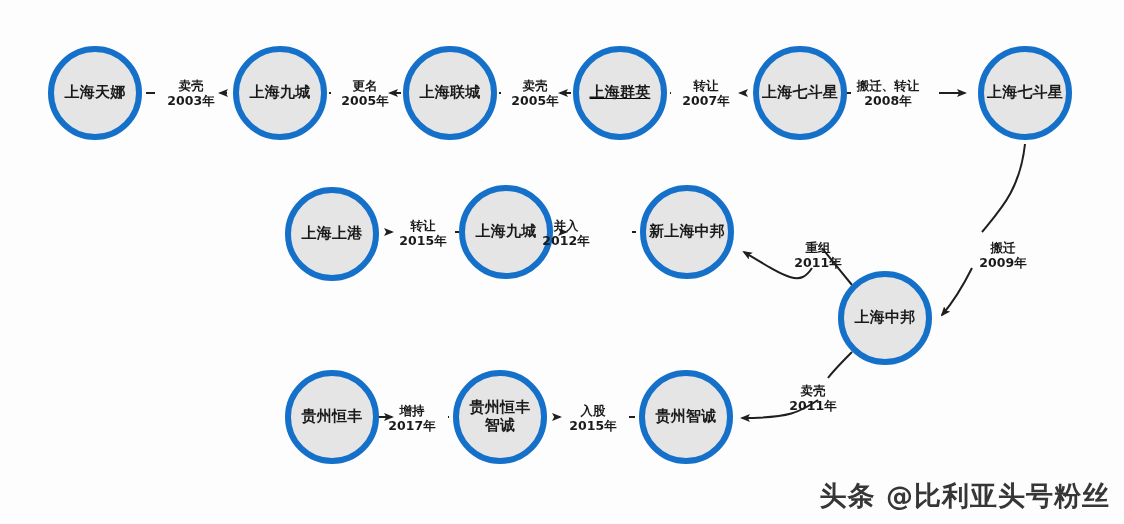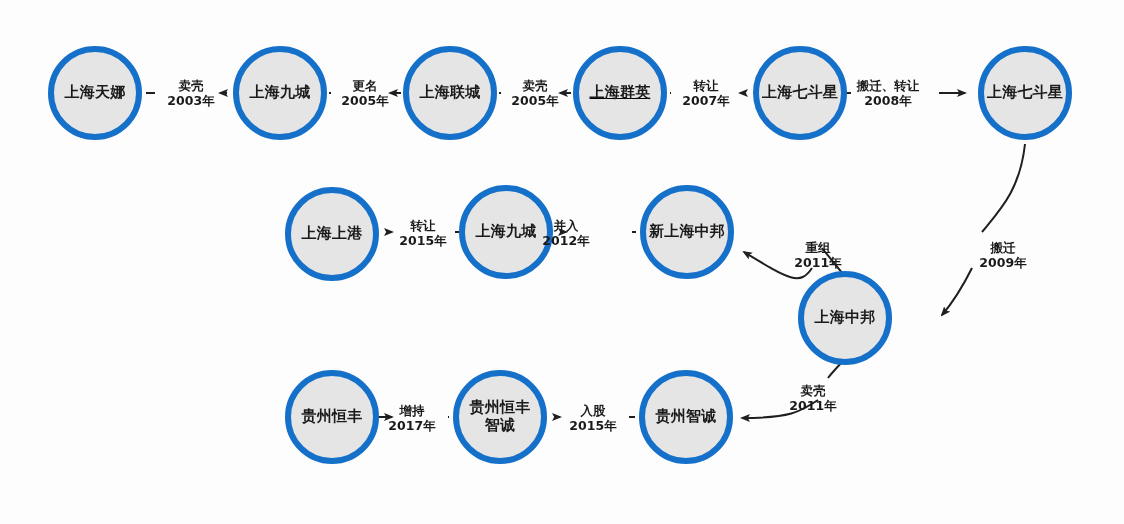--- a/index.html
+++ b/index.html
@@ -124,21 +124,21 @@
       </div>
       <div class="node" style="left: 573px; top: 46px; width: 94px; height: 94px; border: 6px solid rgb(21, 112, 201); text-decoration: underline;">
         <span class="node-label">上海群英</span>
       </div>
       <div class="node" style="left: 753px; top: 46px; width: 94px; height: 94px; border: 6px solid rgb(21, 112, 201);">
         <span class="node-label">上海七斗星</span>
       </div>
       <div class="node" style="left: 978px; top: 46px; width: 94px; height: 94px; border: 6px solid rgb(21, 112, 201);">
         <span class="node-label">上海七斗星</span>
       </div>
-      <div class="node" style="left: 798px; top: 271px; width: 94px; height: 94px; border: 6px solid rgb(21, 112, 201);">
+      <div class="node" style="left: 838px; top: 271px; width: 94px; height: 94px; border: 6px solid rgb(21, 112, 201);">
         <span class="node-label">上海中邦</span>
       </div>
       <div class="node" style="left: 640px; top: 185px; width: 94px; height: 94px; border: 6px solid rgb(21, 112, 201);">
         <span class="node-label">新上海中邦</span>
       </div>
       <div class="node" style="left: 459px; top: 185px; width: 94px; height: 94px; border: 6px solid rgb(21, 112, 201);">
         <span class="node-label">上海九城</span>
       </div>
       <div class="node" style="left: 285px; top: 187px; width: 94px; height: 94px; border: 6px solid rgb(21, 112, 201);">
         <span class="node-label">上海上港</span>
@@ -162,13 +162,14 @@
       <div class="edge-label" style="left: 843px; top: 78px; width: 90px;"><div>搬迁、转让</div><div>2008年</div></div>
       <div class="edge-label" style="left: 973px; top: 240px; width: 60px;"><div>搬迁</div><div>2009年</div></div>
       <div class="edge-label" style="left: 788px; top: 240px; width: 60px;"><div>重组</div><div>2011年</div></div>
       <div class="edge-label" style="left: 536px; top: 218px; width: 60px;"><div>并入</div><div>2012年</div></div>
       <div class="edge-label" style="left: 393px; top: 218px; width: 60px;"><div>转让</div><div>2015年</div></div>
       <div class="edge-label" style="left: 783px; top: 383px; width: 60px;"><div>卖壳</div><div>2011年</div></div>
       <div class="edge-label" style="left: 563px; top: 403px; width: 60px;"><div>入股</div><div>2015年</div></div>
       <div class="edge-label" style="left: 382px; top: 403px; width: 60px;"><div>增持</div><div>2017年</div></div>
     </div>
 
+  <div id="watermark">头条 @比利亚头号粉丝</div>
 </div>
 
 </body></html>

